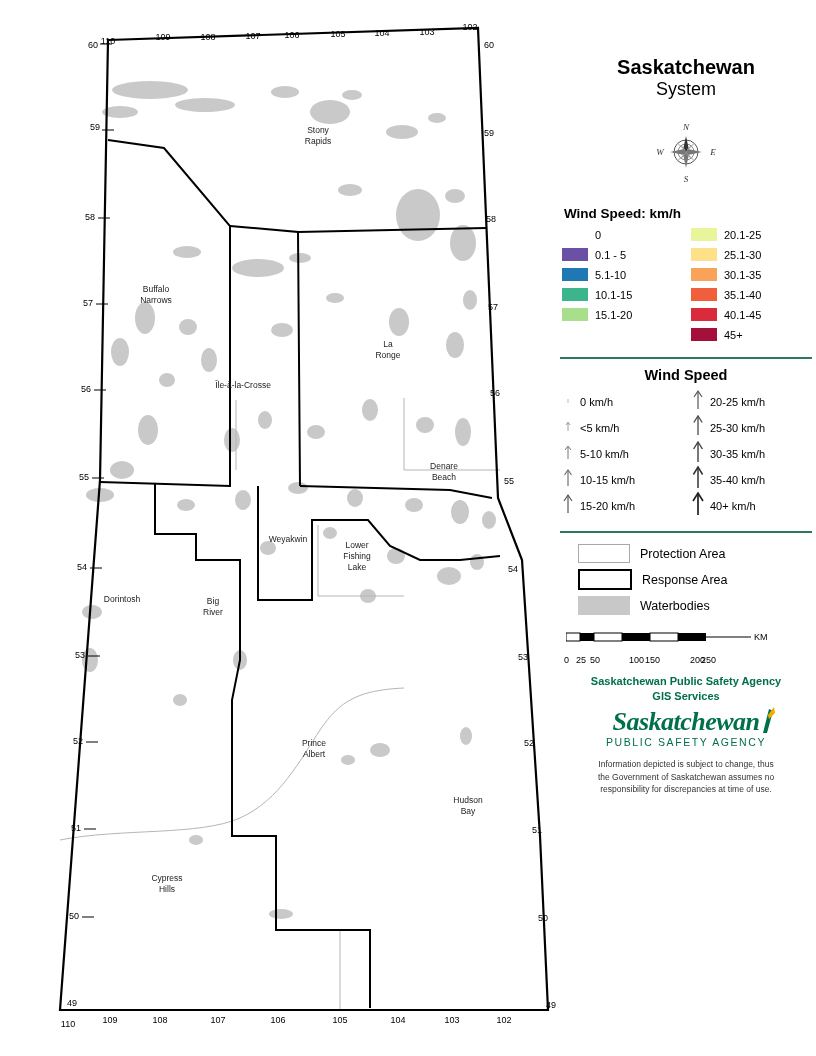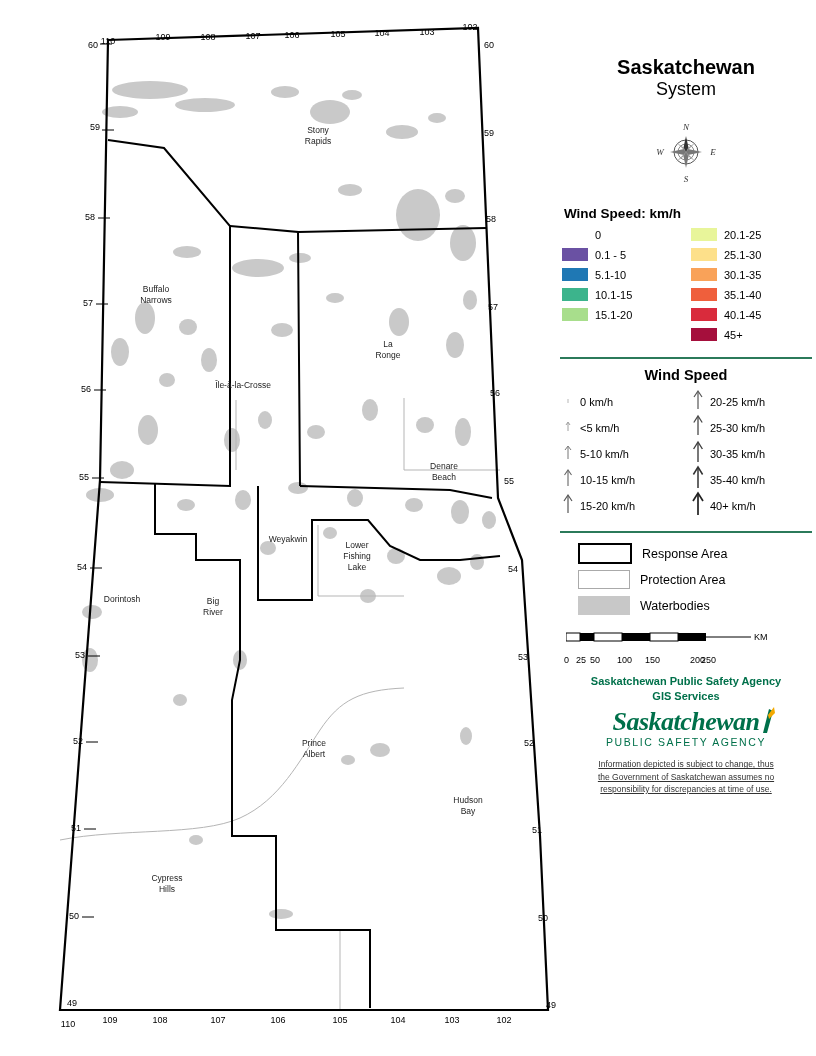--- a/index.html
+++ b/index.html
@@ -80,21 +80,20 @@
   .logo .sk{
     font-family:"Liberation Serif",serif;font-style:italic;font-weight:bold;
     font-size:26px;color:#00704a;letter-spacing:-0.5px;line-height:1;
   }
   .logo .psa{
     font-size:10.5px;color:#00704a;letter-spacing:1.6px;margin-top:1px;
   }
   .disclaimer{
     margin-top:10px;text-align:center;font-size:8.5px;color:#333;line-height:1.45;
     padding:0 14px;
-    text-decoration:underline;
   }
 </style>
 </head>
 <body>
 
 <div class="map-area">
   <svg class="mapsvg" width="556" height="1056" viewBox="0 0 556 1056">
 
     <g fill="#c9c9c9" stroke="none">
       <ellipse cx="150" cy="90" rx="38" ry="9"></ellipse>
@@ -443,26 +442,26 @@
           <span class="alabel">40+ km/h</span>
         </div>
       </div>
     </div>
   </div>
 
   <div class="hr"></div>
 
   <div class="arealegend">
     <div class="arearow">
+      <span class="areabox protection"></span>
+      <span class="arealabel">Protection Area</span>
+    </div>
+    <div class="arearow">
       <span class="areabox response"></span>
       <span class="arealabel">Response Area</span>
-    </div>
-    <div class="arearow">
-      <span class="areabox protection"></span>
-      <span class="arealabel">Protection Area</span>
     </div>
     <div class="arearow">
       <span class="areabox water"></span>
       <span class="arealabel">Waterbodies</span>
     </div>
   </div>
 
   <div class="scalewrap">
     <svg width="210" height="22" viewBox="0 0 210 22">
       <rect x="0" y="4" width="14" height="8" fill="#fff" stroke="#000" stroke-width="1"></rect>
@@ -471,21 +470,21 @@
       <rect x="56" y="4" width="28" height="8" fill="#000"></rect>
       <rect x="84" y="4" width="28" height="8" fill="#fff" stroke="#000" stroke-width="1"></rect>
       <rect x="112" y="4" width="28" height="8" fill="#000"></rect>
       <line x1="140" y1="8" x2="185" y2="8" stroke="#000" stroke-width="1"></line>
       <text x="188" y="11" font-size="9" font-family="Liberation Sans, sans-serif">KM</text>
     </svg>
     <div class="scalenums">
       <span style="left:-2px">0</span>
       <span style="left:10px">25</span>
       <span style="left:24px">50</span>
-      <span style="left:51px">100</span>
+      <span style="left:63px">100</span>
       <span style="left:79px">150</span>
       <span style="left:124px">200</span>
       <span style="left:135px">250</span>
     </div>
   </div>
 
   <div class="footer">
     <div class="agency">
       <div>Saskatchewan Public Safety Agency</div>
       <div>GIS  Services</div>

